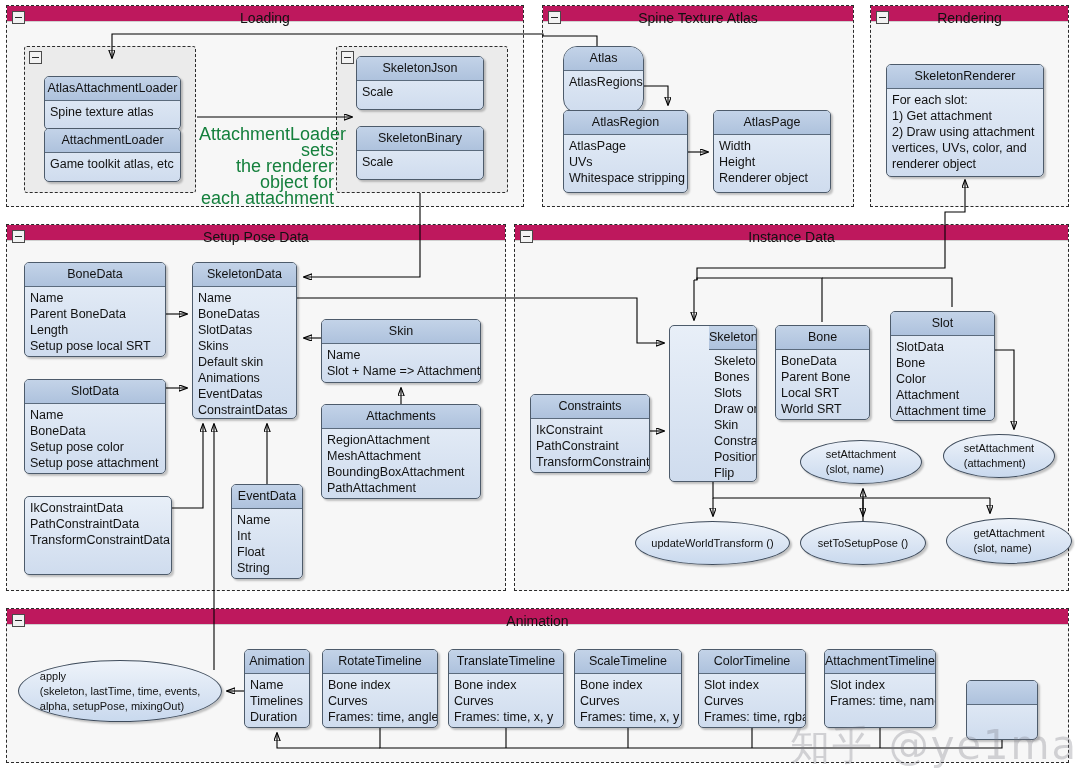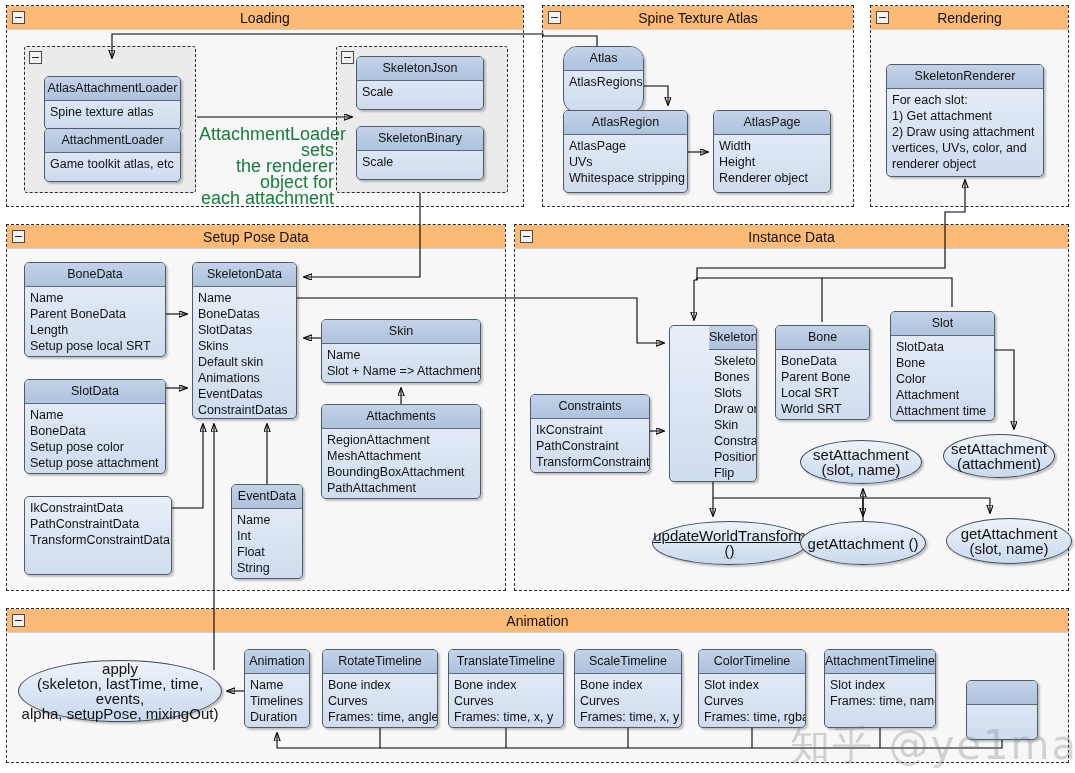--- a/index.html
+++ b/index.html
@@ -1,22 +1,22 @@
 <!DOCTYPE html>
 <html><head>
 <meta charset="utf-8">
 <style>
   html,body{margin:0;padding:0;background:#ffffff;}
   body{font-family:"Liberation Sans","DejaVu Sans",sans-serif;}
   #canvas{position:relative;width:1075px;height:773px;background:#ffffff;overflow:hidden;}
 
   
   .group{position:absolute;border:1px dashed #2b2b2b;background:#f7f7f7;box-sizing:border-box;}
-  .group > .ghead{position:absolute;left:0;top:0;right:0;height:24px;
-      background:#fdba74;border-bottom:1px solid #d0d0d0;box-sizing:border-box;}
+  .group > .ghead{position:absolute;left:0;top:0;right:0;height:16px;
+      background:#be185d;border-bottom:1px solid #d0d0d0;box-sizing:border-box;}
   .ghead .gtitle{position:absolute;left:0;right:0;top:0;line-height:24px;text-align:center;
       font-size:14px;color:#111;}
   .collapse{position:absolute;left:5px;top:5px;width:13px;height:13px;border:1px solid #4a4a4a;
       background:#f2f2f2;box-sizing:border-box;}
   .collapse:before{content:"";position:absolute;left:2px;top:5px;width:7px;height:1px;background:#2b2b2b;}
 
   .subgroup{position:absolute;border:1px dashed #2b2b2b;background:#ebebeb;box-sizing:border-box;border-radius:3px;}
   .subgroup .collapse{left:4px;top:4px;}
 
   
@@ -26,22 +26,22 @@
   .node .nhead{height:23px;line-height:23px;text-align:center;font-size:12.5px;color:#111;
       background:linear-gradient(180deg,#c3d3e8 0%,#aec2dd 100%);
       border-bottom:1px solid #5b6b7d;}
   .node .nbody{padding:3px 5px 4px 5px;font-size:12.5px;color:#111;line-height:16px;}
   .node .nbody div{white-space:nowrap;}
 
   
   .ell{position:absolute;border:1px solid #3f4c5c;border-radius:50%;
       background:linear-gradient(180deg,#eef3fa 0%,#c9d9ee 100%);
       box-shadow:2px 2px 2px rgba(0,0,0,.22);
-      display:flex;align-items:center;justify-content:center;text-align:center;
-      font-size:15px;color:#111;line-height:15px;box-sizing:border-box;}
+      display:flex;align-items:center;justify-content:center;
+      font-size:11px;color:#111;line-height:15px;box-sizing:border-box;}
 
   
   .ftext{position:absolute;font-size:18px;color:#15803d;line-height:16px;text-align:right;}
 
   
   #wires{position:absolute;left:0;top:0;width:1075px;height:773px;pointer-events:none;}
   #wires path,#wires line{stroke:#000;stroke-width:1.1;fill:none;}
 
   
   .wm{position:absolute;font-size:40px;color:rgba(120,120,130,.30);
@@ -284,29 +284,29 @@
     </div>
   </div>
 
   <div class="ell" style="left:943px;top:434px;width:112px;height:44px;">
     <div>
       <div>setAttachment</div>
       <div>(attachment)</div>
     </div>
   </div>
 
-  <div class="ell" style="left:652px;top:521px;width:155px;height:44px;text-decoration:underline;">
+  <div class="ell" style="left:635px;top:521px;width:155px;height:44px;">
     <div>
       <div>updateWorldTransform ()</div>
     </div>
   </div>
 
   <div class="ell" style="left:800px;top:521px;width:126px;height:44px;">
     <div>
-      <div>getAttachment ()</div>
+      <div>setToSetupPose ()</div>
     </div>
   </div>
 
   <div class="ell" style="left:946px;top:518px;width:126px;height:46px;">
     <div>
       <div>getAttachment</div>
       <div>(slot, name)</div>
     </div>
   </div>
 

